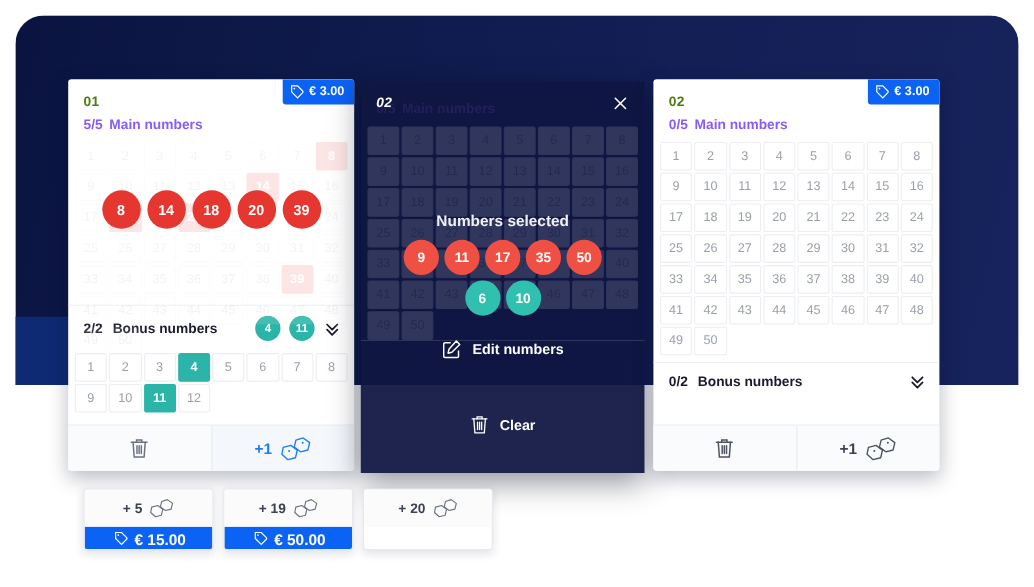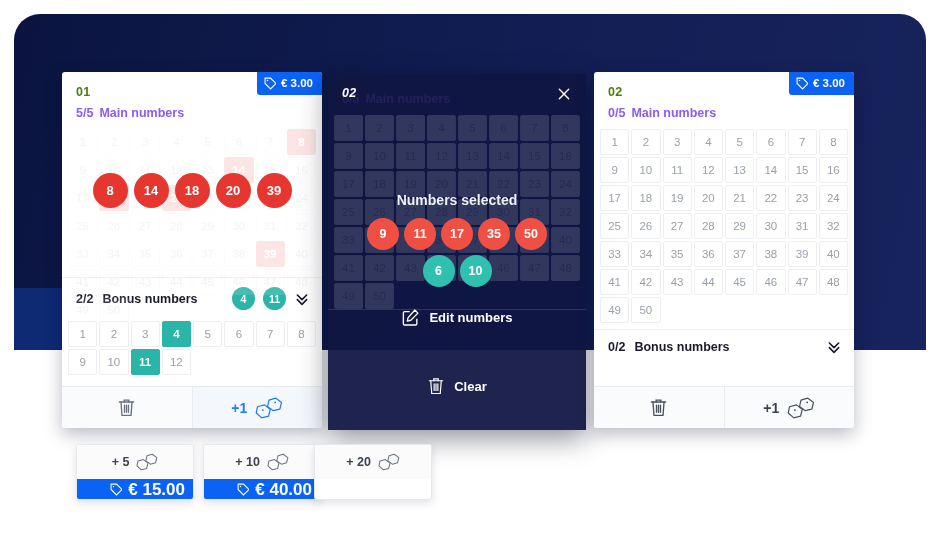--- a/index.html
+++ b/index.html
@@ -196,32 +196,32 @@
     position: absolute;
     width: 118px; height: 56px;
     background: #fff;
     border: 1px solid #e6e8ec;
     border-radius: 3px;
     box-shadow: 0 3px 9px rgba(10,20,60,.13);
     overflow: hidden;
   }
   #qp-0 { left: 76px;  top: 444px; }
   #qp-1 { left: 203px; top: 444px; }
-  #qp-2 { left: 314px; top: 444px; }
+  #qp-2 { left: 330px; top: 444px; }
   .qp-top {
     height: 34px;
     display: flex; align-items: center; justify-content: center; gap: 7px;
     font-size: 12.5px; font-weight: 600; color: #3c4250;
     background: #fbfbfc;
   }
   .qp-bot {
     height: 21px; background: #0b63f6; color: #fff;
     display: flex; align-items: center; justify-content: flex-end;
-    gap: 5px; padding-right: 8px;
-    font-size: 17px; font-weight: 700;
+    gap: 5px; padding-right: 24px;
+    font-size: 14px; font-weight: 700;
   }
   .ico-dice-sm { width: 22px; height: 18px; display: block; }
 </style>
 </head>
 <body>
 
 <div id="app">
   <div class="frame">
     <div class="bg-navy"></div>
     <div class="bg-blue-band"></div>
@@ -584,32 +584,32 @@
       <svg class="tag-ico" viewBox="0 0 24 24" fill="none" stroke="#fff" stroke-width="2">
         <path d="M20.6 13.4 12 22 2 12V2h10l8.6 8.6a2 2 0 0 1 0 2.8z"></path>
         <circle cx="6.5" cy="6.5" r="1.4" fill="#fff" stroke="none"></circle>
       </svg>
       <span>€ 15.00</span>
     </div>
   </div>
 
   <div class="qp" id="qp-1">
     <div class="qp-top">
-      <span>+ 10</span>
+      <span>+ 19</span>
       <svg class="ico-dice-sm" viewBox="0 0 34 26" fill="none" stroke="#6b7280" stroke-width="1.6" stroke-linejoin="round">
         <path d="M17 3.5 25 1l7.2 5.2-2 8.1-8 2-7-5.1z"></path>
         <path d="M3 11.5 11.5 9.2l7 5.4-2 8.3-8.3 2.1L1.5 19z"></path>
       </svg>
     </div>
     <div class="qp-bot">
       <svg class="tag-ico" viewBox="0 0 24 24" fill="none" stroke="#fff" stroke-width="2">
         <path d="M20.6 13.4 12 22 2 12V2h10l8.6 8.6a2 2 0 0 1 0 2.8z"></path>
         <circle cx="6.5" cy="6.5" r="1.4" fill="#fff" stroke="none"></circle>
       </svg>
-      <span>€ 40.00</span>
+      <span>€ 50.00</span>
     </div>
   </div>
 
   <div class="qp" id="qp-2">
     <div class="qp-top">
       <span>+ 20</span>
       <svg class="ico-dice-sm" viewBox="0 0 34 26" fill="none" stroke="#6b7280" stroke-width="1.6" stroke-linejoin="round">
         <path d="M17 3.5 25 1l7.2 5.2-2 8.1-8 2-7-5.1z"></path>
         <path d="M3 11.5 11.5 9.2l7 5.4-2 8.3-8.3 2.1L1.5 19z"></path>
       </svg>

